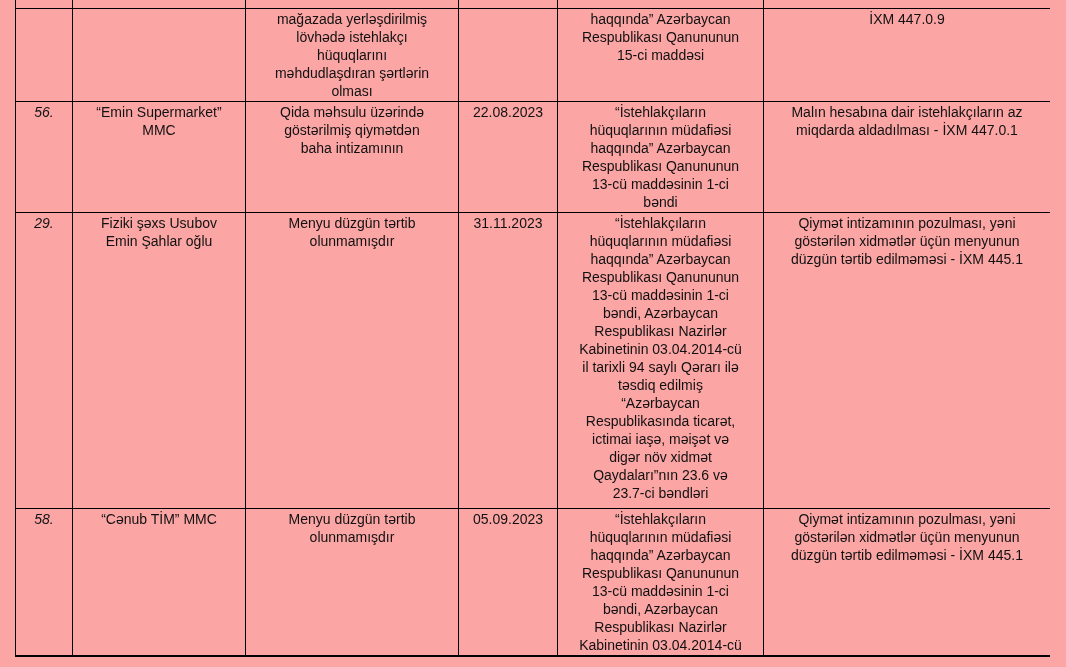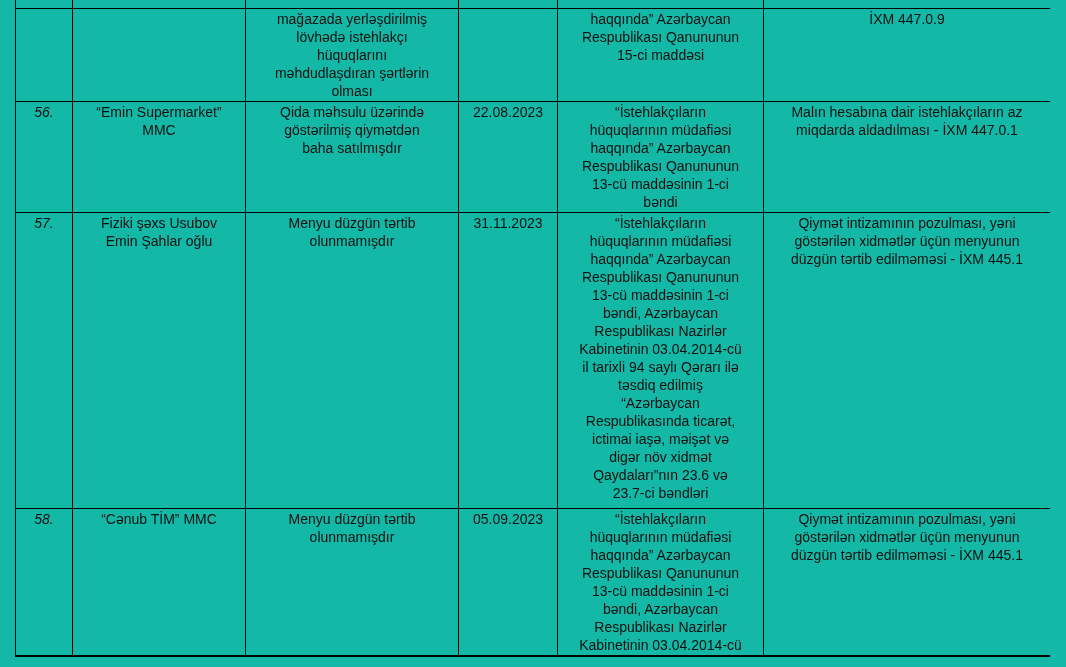--- a/index.html
+++ b/index.html
@@ -1,20 +1,20 @@
 <!DOCTYPE html>
 <html><head>
 <meta charset="utf-8">
 <style>
   html, body { margin: 0; padding: 0; background: #fff; }
   .page {
     position: relative;
     width: 1066px;
     height: 667px;
-    background: #14b8a6;
+    background: #fca5a5;
     font-family: "Liberation Sans", sans-serif;
     color: #111111;
     overflow: hidden;
   }
   .table-clip {
     position: absolute;
     left: 15px;
     top: 0;
     width: 1035px;
     height: 655px;
@@ -95,34 +95,34 @@
 15-ci maddəsi</td>
         <td class="cell-sanction">İXM 447.0.9</td>
       </tr>
 
       <tr class="row-56">
         <td class="cell-no">56.</td>
         <td class="cell-name">“Emin Supermarket”
 MMC</td>
         <td class="cell-violation">Qida məhsulu üzərində
 göstərilmiş qiymətdən
-baha satılmışdır</td>
+baha intizamının</td>
         <td class="cell-date">22.08.2023</td>
         <td class="cell-legal">“İstehlakçıların
 hüquqlarının müdafiəsi
 haqqında” Azərbaycan
 Respublikası Qanununun
 13-cü maddəsinin 1-ci
 bəndi</td>
         <td class="cell-sanction">Malın hesabına dair istehlakçıların az
 miqdarda aldadılması - İXM 447.0.1</td>
       </tr>
 
       <tr class="row-57">
-        <td class="cell-no">57.</td>
+        <td class="cell-no">29.</td>
         <td class="cell-name">Fiziki şəxs Usubov
 Emin Şahlar oğlu</td>
         <td class="cell-violation">Menyu düzgün tərtib
 olunmamışdır</td>
         <td class="cell-date">31.11.2023</td>
         <td class="cell-legal">“İstehlakçıların
 hüquqlarının müdafiəsi
 haqqında” Azərbaycan
 Respublikası Qanununun
 13-cü maddəsinin 1-ci

